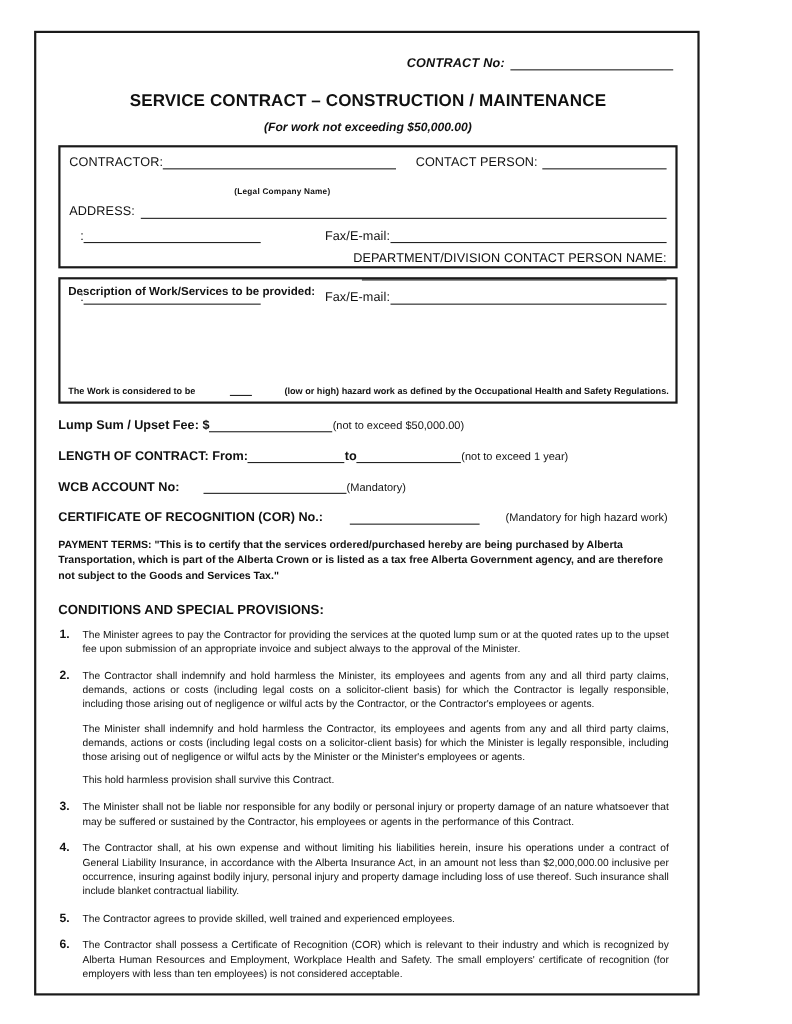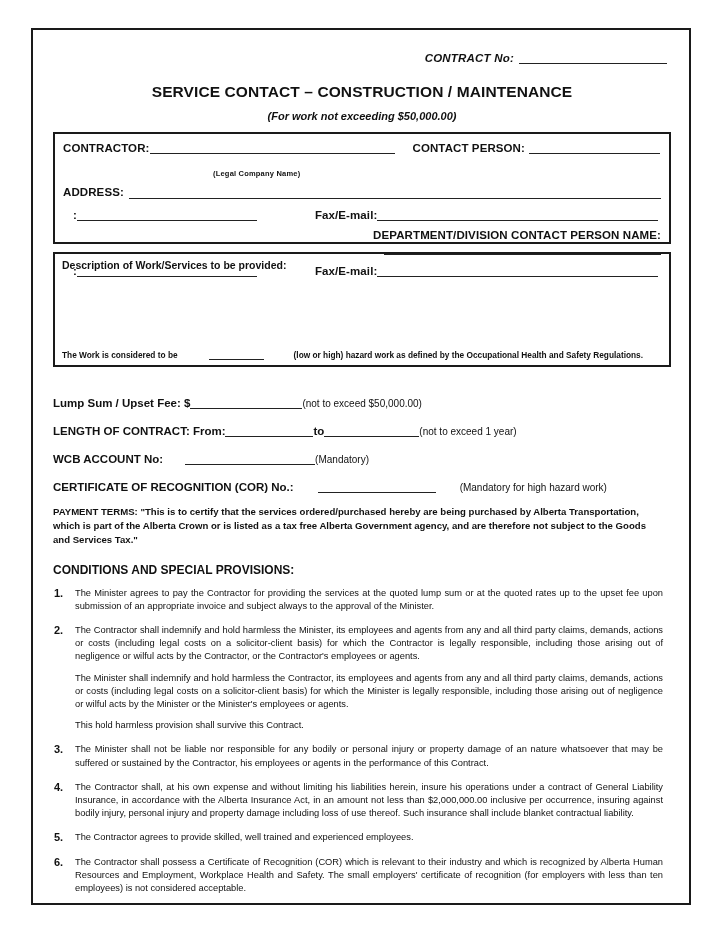--- a/index.html
+++ b/index.html
@@ -14,21 +14,21 @@
     color: #111111;
     position: relative;
     overflow: hidden;
   }
 
   
   .page-frame {
     position: absolute;
     left: 31px;
     top: 28px;
-    width: 660px;
+    width: 605px;
     height: 877px;
     border: 2px solid #1a1a1a;
     box-sizing: border-box;
     background: #ffffff;
   }
   .page-inner {
     position: absolute;
     left: 0; top: 0; right: 0; bottom: 0;
     padding: 12px 18px 10px 20px;
     box-sizing: border-box;
@@ -78,21 +78,21 @@
     padding: 6px 8px 7px 8px;
     position: relative;
     height: 112px;
   }
   .fld-row {
     display: flex;
     align-items: flex-end;
     white-space: nowrap;
   }
   .fld-label {
-    font-weight: bold;
+    font-weight: normal;
     font-size: 11.5px;
     letter-spacing: .1px;
   }
   .legal-note {
     font-weight: bold;
     font-size: 7.5px;
     letter-spacing: .2px;
     margin-left: 150px;
     margin-top: 16px;
     line-height: 1;
@@ -118,21 +118,21 @@
     bottom: 5px;
     font-weight: bold;
     font-size: 8.3px;
     white-space: nowrap;
     display: flex;
     align-items: flex-end;
     gap: 30px;
   }
 
   
-  .fee-block { margin-top: 28px; }
+  .fee-block { margin-top: 12px; }
   .fee-row {
     display: flex;
     align-items: flex-end;
     white-space: nowrap;
     margin-bottom: 14px;
   }
   .fee-label {
     font-weight: bold;
     font-size: 11.5px;
   }
@@ -190,21 +190,21 @@
 <body>
 
 <div class="page-frame">
   <div class="page-inner">
 
     <div class="contract-no-row">
       <span class="contract-no-label">CONTRACT No:</span>
       <span class="rule" style="width:148px; margin-left:5px; height:13px;"></span>
     </div>
 
-    <div class="doc-title">SERVICE CONTACT – CONSTRUCTION / MAINTENANCE</div>
+    <div class="doc-title">SERVICE CONTRACT – CONSTRUCTION / MAINTENANCE</div>
     <div class="doc-subtitle">(For work not exceeding $50,000.00)</div>
 
     <div class="contractor-box">
 
       <div class="fld-row">
         <span class="fld-label">CONTRACTOR:</span>
         <span class="rule" style="width:245px; height:13px;"></span>
         <span class="fld-label" style="margin-left:18px;text-align:right;">CONTACT PERSON:</span>
         <span class="rule" style="width:131px; margin-left:4px; height:13px;"></span>
       </div>

